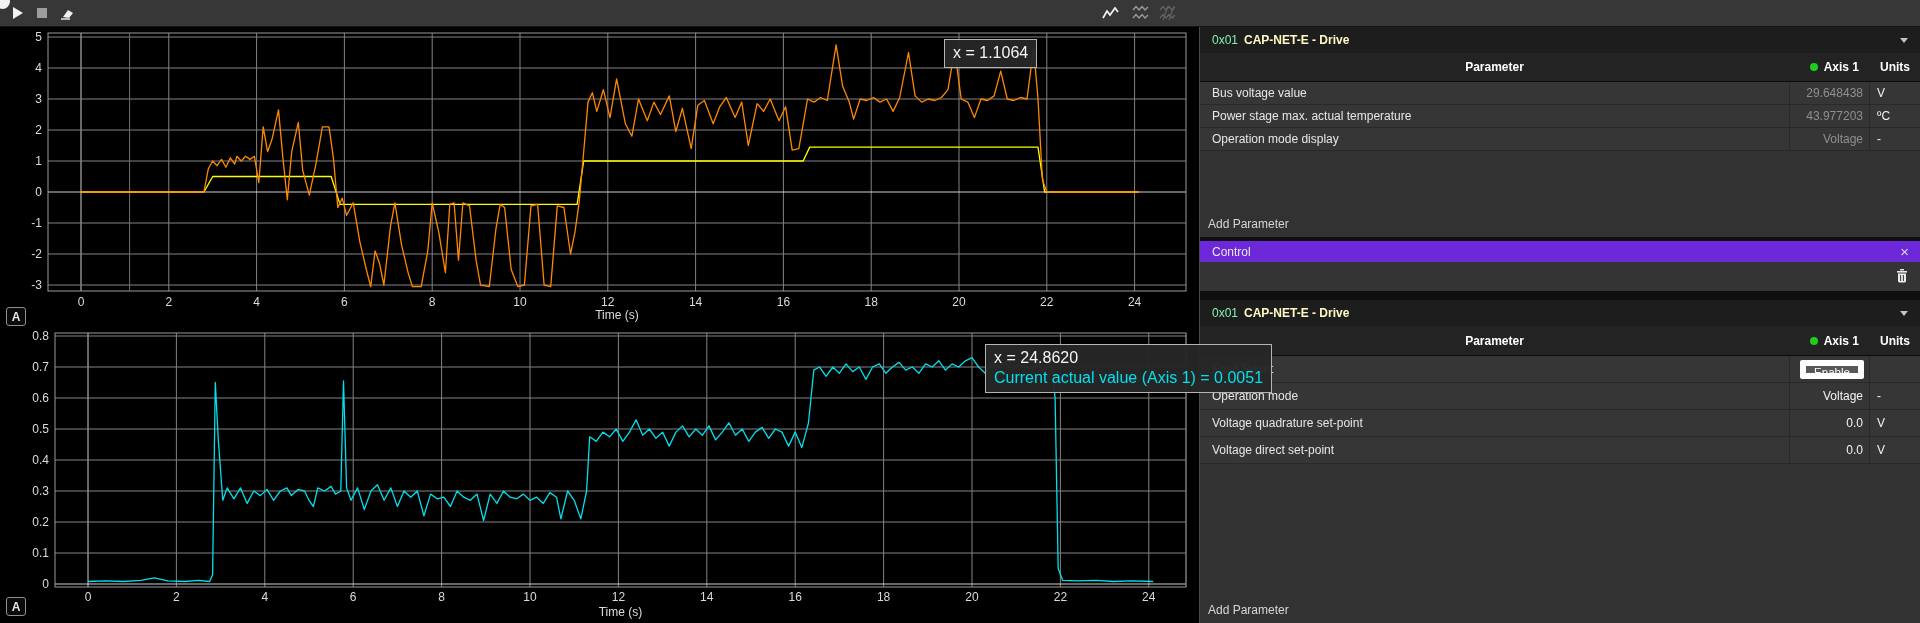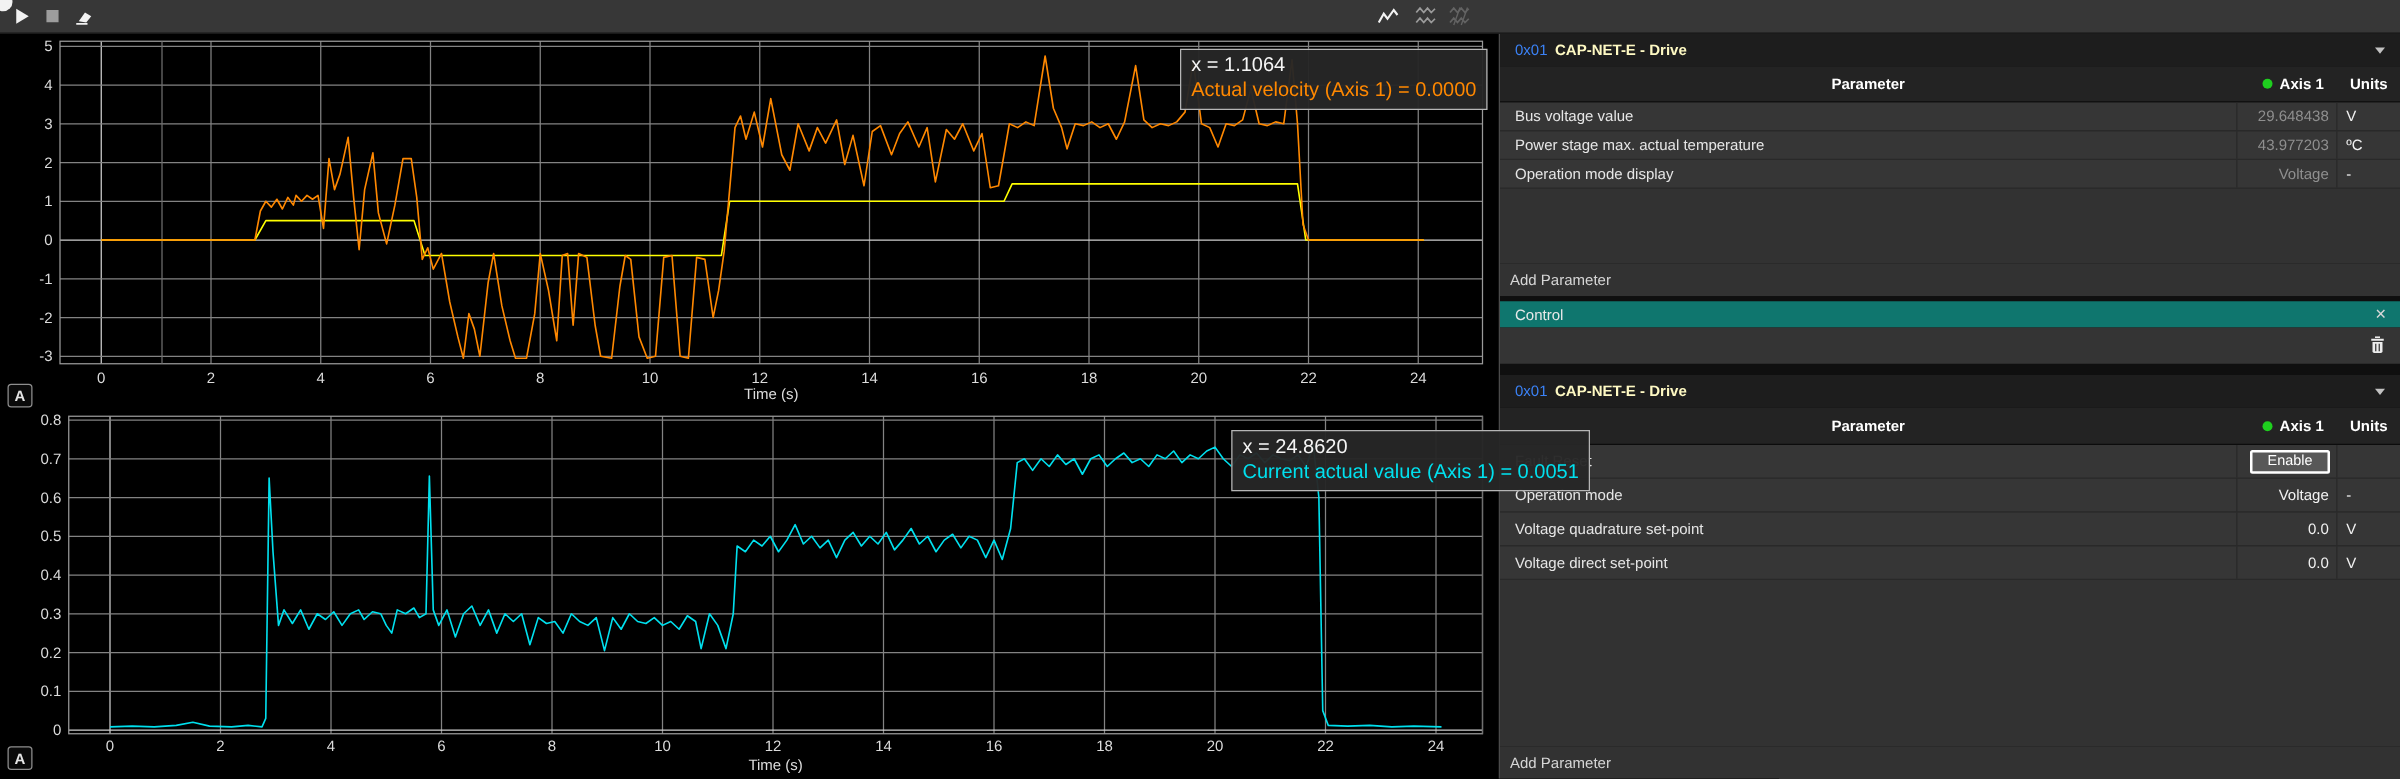--- a/index.html
+++ b/index.html
@@ -25,45 +25,45 @@
   .tt-orange{color:#ff8800;}
   .tt-cyan{color:#00e0ee;}
 
   
   #rpanel{left:1199px;top:0;width:721px;height:623px;background:#0f0f0f;border-left:1px solid #4a4a4a;
           display:flex;flex-direction:column;color:#e2e2e2;font-size:12px;}
   #rp-toolbar{height:26px;background:#373737;border-bottom:1px solid #141414;position:relative;flex:none;}
   .pause-bars{position:absolute;left:11px;top:7px;display:flex;gap:3px;cursor:pointer;}
   .pause-bars i{display:block;width:3px;height:12px;background:#f0f0f0;}
   .devh{height:26px;background:#1d1d1d;display:flex;align-items:center;position:relative;flex:none;cursor:pointer;}
-  .devh .pfx{margin-left:12px;color:#3b82f6;}
+  .devh .pfx{margin-left:12px;color:#86efac;}
   .devh .dname{margin-left:6px;font-weight:bold;color:#fef9c3;}
   .caret{position:absolute;right:13px;top:11px;width:0;height:0;border-left:4px solid transparent;
          border-right:4px solid transparent;border-top:5px solid #c2c2c2;cursor:pointer;}
   .tblh{height:28px;background:#232323;display:flex;align-items:center;font-weight:bold;color:#fff;flex:none;border-bottom:1px solid #0c0c0c;}
   .col-param{flex:1;text-align:center;}
   .col-axis{width:80px;display:flex;align-items:center;justify-content:flex-end;padding-right:10px;gap:6px;box-sizing:border-box;}
   .col-units{width:52px;text-align:center;box-sizing:border-box;}
   .dot{width:8px;height:8px;border-radius:50%;background:#1ecf1e;}
   .prow{display:flex;align-items:stretch;background:#363636;border-bottom:1px solid #292929;flex:none;}
   .r22{height:22px;} .r26{height:26px;}
   .plabel{flex:1;display:flex;align-items:center;padding-left:12px;color:#e6e6e6;}
   .pval{width:80px;display:flex;align-items:center;justify-content:flex-end;padding-right:6px;
         border-left:1px solid #292929;box-sizing:border-box;color:#8f8f8f;}
   .pval.editable{color:#f2f2f2;}
   .punit{width:52px;display:flex;align-items:center;padding-left:7px;border-left:1px solid #292929;box-sizing:border-box;color:#f2f2f2;}
   .btncell{width:80px;display:flex;align-items:center;justify-content:flex-end;padding-right:5px;border-left:1px solid #292929;box-sizing:border-box;}
   .btn{width:64px;height:19px;font-size:11.5px;color:#fff;border-radius:2px;cursor:pointer;
        font-family:"Liberation Sans",sans-serif;padding:0;}
   .btn.danger{background:#c23b22;border:1px solid #d05a3a;}
-  .btn.normal{background:#585858;border:2px solid #ffffff;}
+  .btn.normal{background:#585858;border:6px solid #ffffff;}
   .filler{background:#323232;flex:1;}
   .addp{height:26px;background:#323232;display:flex;align-items:center;padding-left:8px;color:#d6d6d6;flex:none;cursor:pointer;}
   .gap{flex:none;background:#0f0f0f;}
-  #control-bar{height:21px;background:#0f766e;display:flex;align-items:center;position:relative;flex:none;}
+  #control-bar{height:21px;background:#6d28d9;display:flex;align-items:center;position:relative;flex:none;}
   #control-bar .ctitle{padding-left:12px;color:#e8e8e8;}
   .xclose{position:absolute;right:12px;top:0;height:21px;display:flex;align-items:center;color:#d8d8d8;font-size:15px;cursor:pointer;}
   #trash-row{height:29px;background:#343434;position:relative;flex:none;}
   .trash{cursor:pointer;}
 </style>
 </head>
 <body>
 
 <div id="stage">
 
@@ -170,21 +170,20 @@
           <polyline points="88,581.5 105.7,580.9 123.4,581.5 141,580.3 154.3,577.8 167.6,580.9 185.2,581.5 198.5,580.3 209.6,581.5 212.6,574.7 215.3,382.5 218.4,441.4 222.8,500.3 227.2,487.9 233.9,498.8 240.5,487.9 247.1,503.4 253.8,491 260.4,495.6 267,489.4 273.6,500.3 280.3,491 286.9,487.9 291.3,495.6 298,489.4 304.6,491 309,500.3 313.4,506.5 317.8,487.9 324.5,491 331.1,486.4 335.5,494.1 340.8,491 343.5,380.9 346.6,487.9 351,500.3 357.6,487.9 364.3,509.6 370.9,491 377.5,484.8 384.1,500.3 390.8,487.9 397.4,506.5 404,491 410.7,497.2 417.3,491 423.9,515.8 430.6,494.1 437.2,498.8 443.8,497.2 450.4,506.5 457.1,491 463.7,497.2 470.3,500.3 477,494.1 483.6,520.5 490.2,494.1 496.9,503.4 503.5,491 510.1,497.2 516.7,498.8 523.4,494.1 530,500.3 536.6,497.2 543.3,503.4 549.9,492.6 556.5,497.2 560.9,518.9 567.6,491 574.2,500.3 580.8,518.9 586.6,491 589.7,436.8 596.3,441.4 602.9,432.1 609.6,436.8 616.2,429 622.8,441.4 629.5,432.1 636.1,419.7 642.7,435.2 649.3,429 656,438.3 662.6,432.1 669.2,446.1 675.9,432.1 682.5,425.9 689.1,436.8 695.8,429 702.4,435.2 709,425.9 715.6,439.9 722.3,432.1 728.9,422.8 735.5,435.2 742.2,429 748.8,441.4 755.4,432.1 762.1,427.4 768.7,438.3 775.3,429 781.9,432.1 788.6,446.1 795.2,432.1 801.8,447.6 808.5,422.8 813.8,370.1 819.5,367 826.1,376.3 832.8,367 839.4,373.2 846,363.9 852.7,371.6 859.3,367 865.9,379.4 872.6,367 879.2,363.9 885.8,373.2 892.4,367 899.1,362.4 905.7,370.1 912.3,367 919,373.2 925.6,363.9 932.2,367 938.9,360.8 945.5,370.1 952.1,363.9 958.7,367 965.4,360.8 972,357.7 978.6,367 985.3,373.2 991.9,363.9 998.5,367 1005.2,362.4 1011.8,370.1 1018.4,363.9 1025,367 1031.7,368.6 1038.3,363.9 1044.9,373.2 1050.7,356.1 1055.1,398 1058.2,568.5 1062.6,580.3 1078.1,580.9 1095.8,580.3 1113.4,581.5 1131.1,580.9 1153.2,581.5" fill="none" stroke="#00e0ee" stroke-width="1.3" stroke-linejoin="round"></polyline>
           <text x="620.5" y="616" fill="#dcdcdc" font-size="12" text-anchor="middle">Time (s)</text>
         </g>
       </svg>
 
     <div class="abtn" style="top:307px;">A</div>
     <div class="abtn" style="top:597px;">A</div>
 
     <div class="tooltip" style="left:944px;top:39px;">
       <div class="tt-x">x = 1.1064</div>
-      <div class="tt-orange">Actual velocity (Axis 1) = 0.0000</div>
     </div>
     <div class="tooltip" style="left:985px;top:344px;">
       <div class="tt-x">x = 24.8620</div>
       <div class="tt-cyan">Current actual value (Axis 1) = 0.0051</div>
     </div>
   </div>
 
   <div id="toolbar" class="abs">
     <span class="tbtn" style="left:8px;">
       <svg width="12" height="14" viewBox="0 0 12 14">

